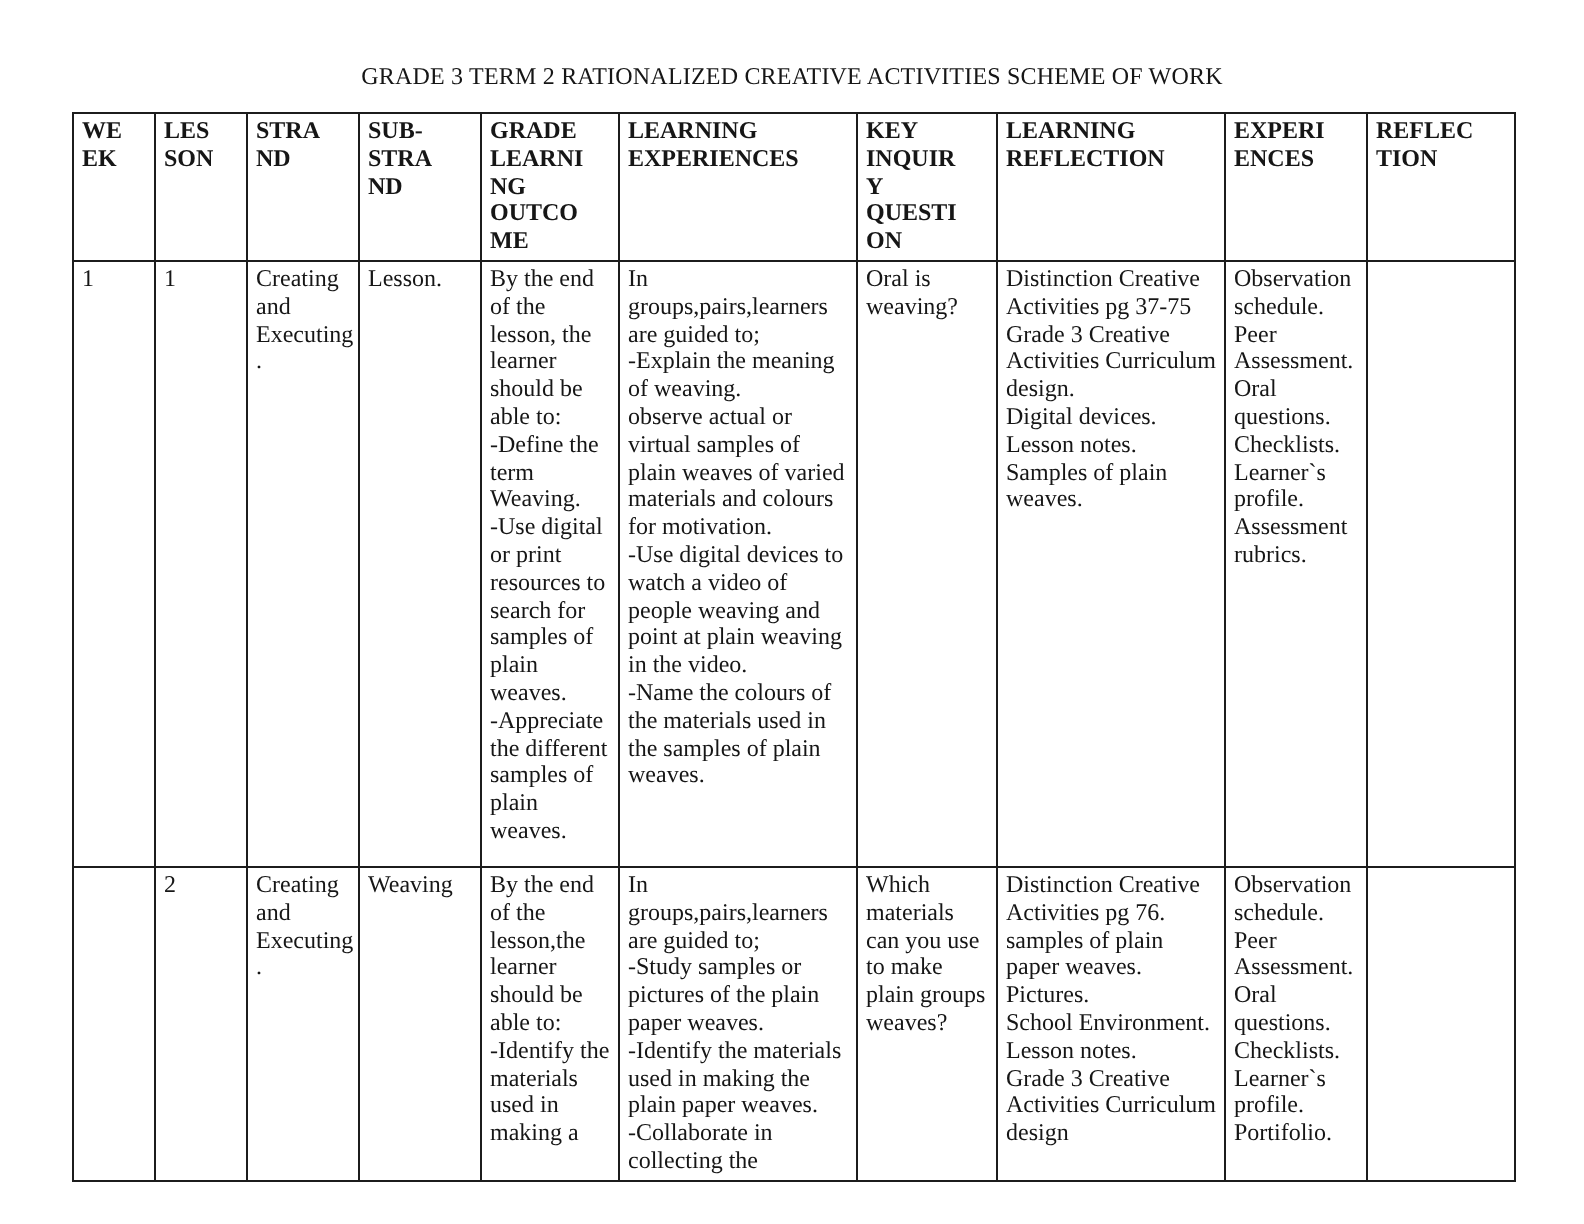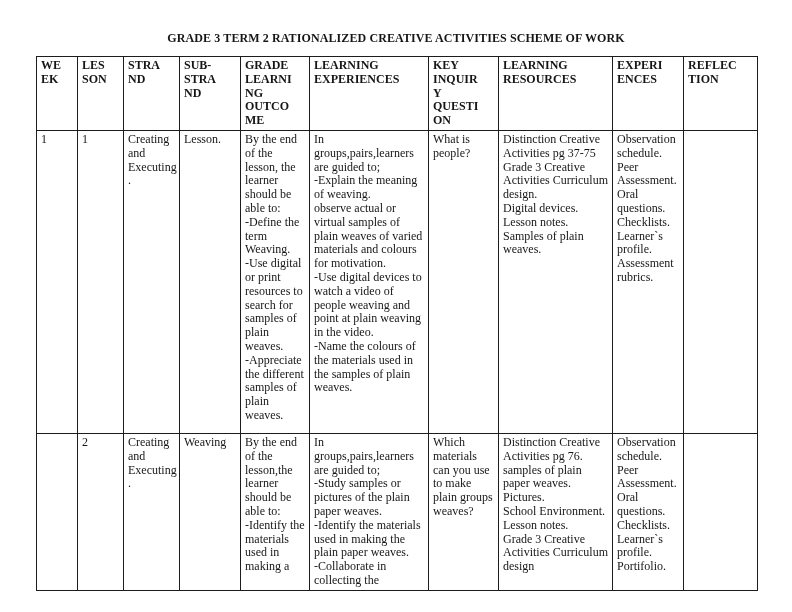--- a/index.html
+++ b/index.html
@@ -16,21 +16,21 @@
     color: #161616;
     overflow: hidden;
   }
   .doc-title {
     position: absolute;
     top: 31px;
     left: 0;
     width: 792px;
     text-align: center;
     font-size: 12px;
-    font-weight: bold;
+    font-weight: normal;
     letter-spacing: 0.1px;
   }
   table.sow {
     position: absolute;
     top: 56px;
     left: 36px;
     width: 721px;
     border-collapse: collapse;
     table-layout: fixed;
   }
@@ -76,41 +76,41 @@
     </colgroup>
     <thead>
       <tr class="hdr">
         <th>WEEK</th>
         <th>LESSON</th>
         <th>STRAND</th>
         <th>SUB-STRAND</th>
         <th>GRADE LEARNING OUTCOME</th>
         <th>LEARNING EXPERIENCES</th>
         <th>KEY INQUIRY QUESTION</th>
-        <th>LEARNING RESOURCES</th>
+        <th>LEARNING REFLECTION</th>
         <th>EXPERIENCES</th>
         <th>REFLECTION</th>
       </tr>
     </thead>
     <tbody>
       <tr class="row-1">
         <td class="pad-top">1</td>
         <td class="pad-top">1</td>
         <td>Creating and Executing.</td>
         <td>Lesson.</td>
         <td>By the end of the lesson, the learner should be able to:
 -Define the term Weaving.
 -Use digital or print resources to search for samples of plain weaves.
 -Appreciate the different samples of plain weaves.</td>
         <td>In groups,pairs,learners are guided to;
 -Explain the meaning of weaving.
 observe actual or virtual samples of plain weaves of varied materials and colours for motivation.
 -Use digital devices to watch a video of people weaving and point at plain weaving in the video.
 -Name the colours of the materials used in the samples of plain weaves.</td>
-        <td>What is people?</td>
+        <td>Oral is weaving?</td>
         <td>Distinction Creative Activities pg 37-75
 Grade 3 Creative Activities Curriculum design.
 Digital devices.
 Lesson notes.
 Samples of plain weaves.</td>
         <td>Observation schedule.
 Peer Assessment.
 Oral questions.
 Checklists.
 Learner`s profile.

